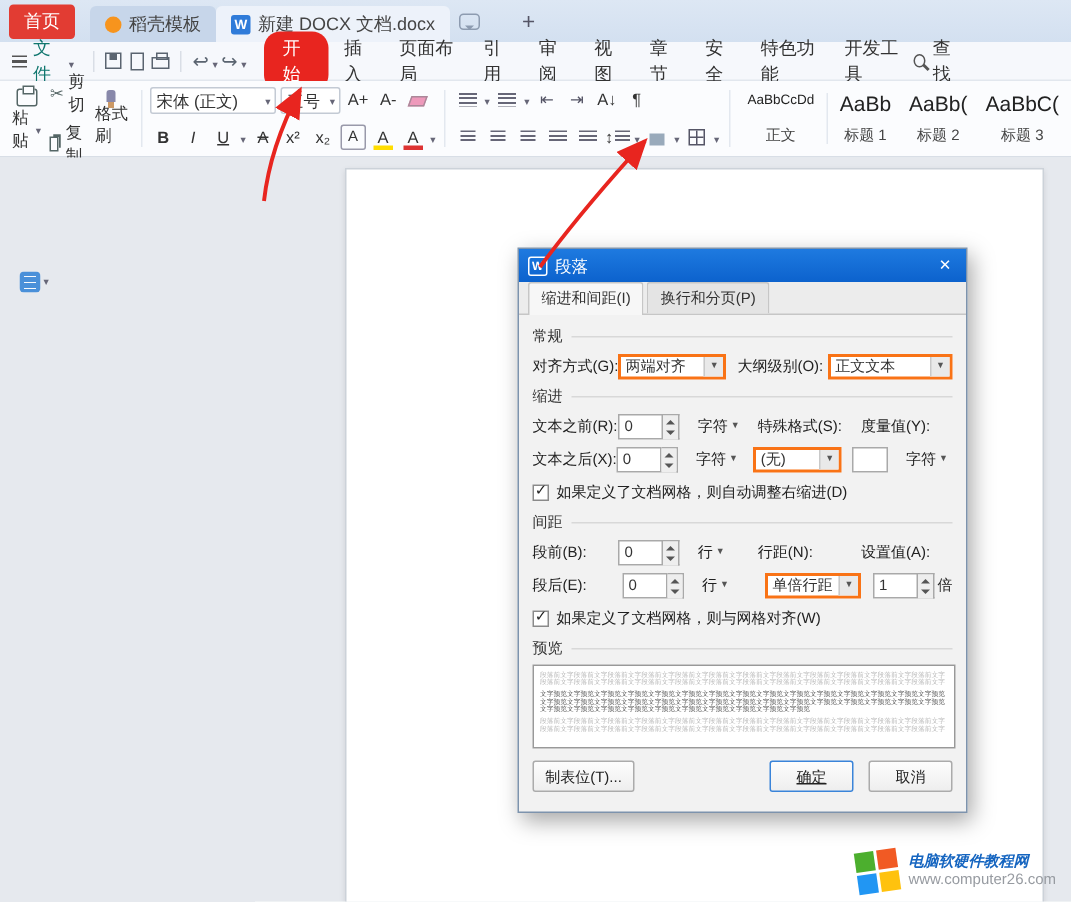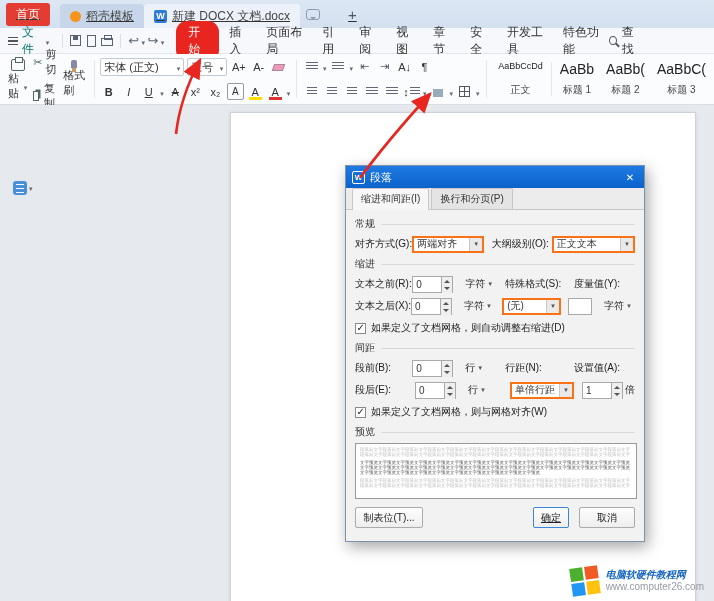--- a/index.html
+++ b/index.html
@@ -4,21 +4,21 @@
 <style>
   * { box-sizing: border-box; margin: 0; padding: 0; }
   html,body { width:714px; height:601px; }
   body {
     position:relative; overflow:hidden;
     font-family:"Liberation Sans","DejaVu Sans",sans-serif;
     background:#e6e9ee; color:#333;
   }
   
   .tabbar { position:absolute; top:0; left:0; right:0; height:28px;
-    background:linear-gradient(#dde7f4,#d3e0f0); display:flex; align-items:flex-end;text-decoration:underline; }
+    background:linear-gradient(#dde7f4,#d3e0f0); display:flex; align-items:flex-end; }
   .home-btn { align-self:center; margin-left:6px; background:#e23c33; color:#fff;
     font-size:12px; padding:3px 10px; border-radius:3px; }
   .tab { height:24px; display:flex; align-items:center; gap:5px; font-size:12px;
     color:#444; padding:0 10px; border-radius:4px 4px 0 0; white-space:nowrap; }
   .tab.template { background:#c7d6ea; margin-left:10px; }
   .tab.doc { background:#edf2fa; }
   .mini-logo { width:13px; height:13px; border-radius:2px; background:#2f7bd9; color:#fff;
     font-size:9px; font-weight:bold; display:flex; align-items:center; justify-content:center; }
   .mini-logo::before { content:"W"; }
   .shell-dot { width:11px; height:11px; border-radius:50%; background:#f7941d; }
@@ -152,21 +152,21 @@
     margin-right:5px; flex:none; }
   .cb::after { content:"✓"; position:absolute; top:-2px; left:0.5px; font-size:10px; color:#222; }
   .preview-box { width:282px; height:56px; border:1px solid #999; background:#fff; overflow:hidden;
     padding:3px 4px; line-height:5px; }
   .pv-faint { font-size:4.5px; color:#b9b9b9; word-break:break-all; height:11px; overflow:hidden; }
   .pv-body { font-size:4.5px; color:#555; word-break:break-all; height:16px; overflow:hidden; margin:2px 0; }
   .dlg-btns { display:flex; align-items:center; padding:8px 9px 0 9px; }
   .btn { height:21px; background:linear-gradient(#fdfdfd,#eee); border:1px solid #ababab;
     border-radius:2px; font-size:10px; color:#222; display:flex; align-items:center; justify-content:center; }
   .btn.tabs-btn { width:68px; }
-  .btn.ok { width:36px; margin-left:auto; border:1px solid #3a84d9;text-decoration:underline; }
+  .btn.ok { width:56px; margin-left:auto; border:1px solid #3a84d9;text-decoration:underline; }
   .btn.cancel { width:56px; margin-left:10px; }
   
   .watermark { position:absolute; right:10px; bottom:6px; display:flex; align-items:center; gap:7px; z-index:6; }
   .wm-logo { width:28px; height:28px; display:grid; grid-template-columns:13px 13px;
     grid-template-rows:13px 13px; gap:2px; transform:rotate(-8deg); }
   .wm-logo i { display:block; }
   .wm-g { background:#4caf2e; } .wm-o { background:#f15a24; }
   .wm-b { background:#2196f3; } .wm-y { background:#ffc20e; }
   .wm-txt { display:flex; flex-direction:column; line-height:1.25; }
   .wm-name { color:#1565c0; font-weight:bold; font-size:10px;font-style:italic; }
@@ -214,22 +214,22 @@
   <span class="crt"></span>
   <div class="ribbon-tabs">
     <span class="rtab start">开始</span>
     <span class="rtab">插入</span>
     <span class="rtab">页面布局</span>
     <span class="rtab">引用</span>
     <span class="rtab">审阅</span>
     <span class="rtab">视图</span>
     <span class="rtab">章节</span>
     <span class="rtab">安全</span>
+    <span class="rtab">特色功能</span>
     <span class="rtab">开发工具</span>
-    <span class="rtab">特色功能</span>
   </div>
   <div class="find-box">
     <span class="ic-search"></span>
     <span>查找</span>
   </div>
 </div>
 
 <div class="toolbar">
   <div class="clip-grp">
     <div class="paste-col">

